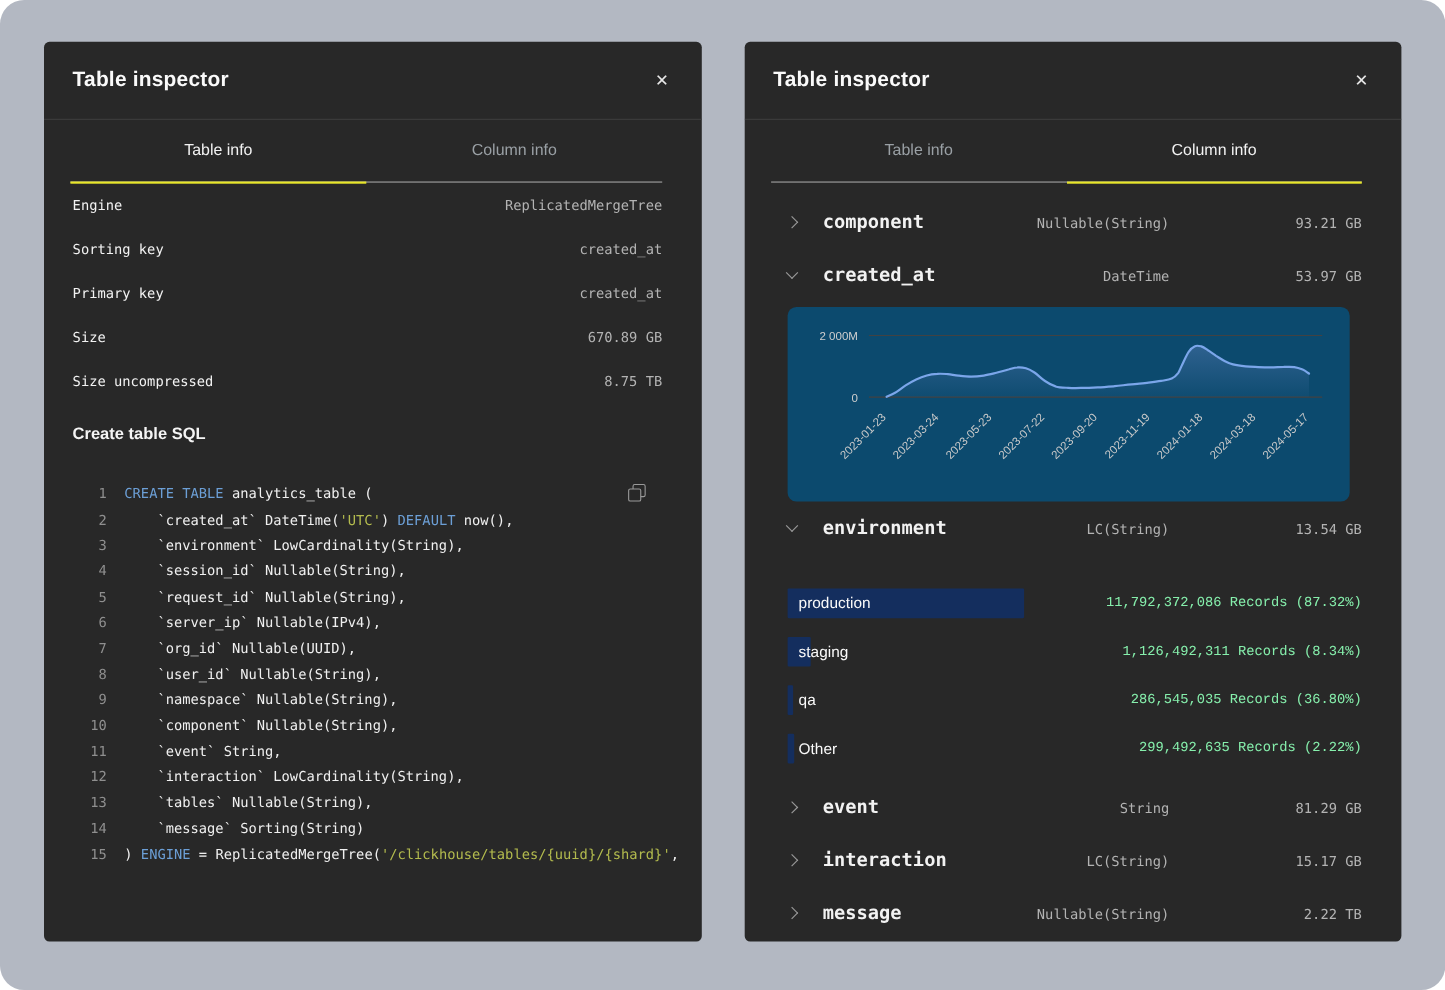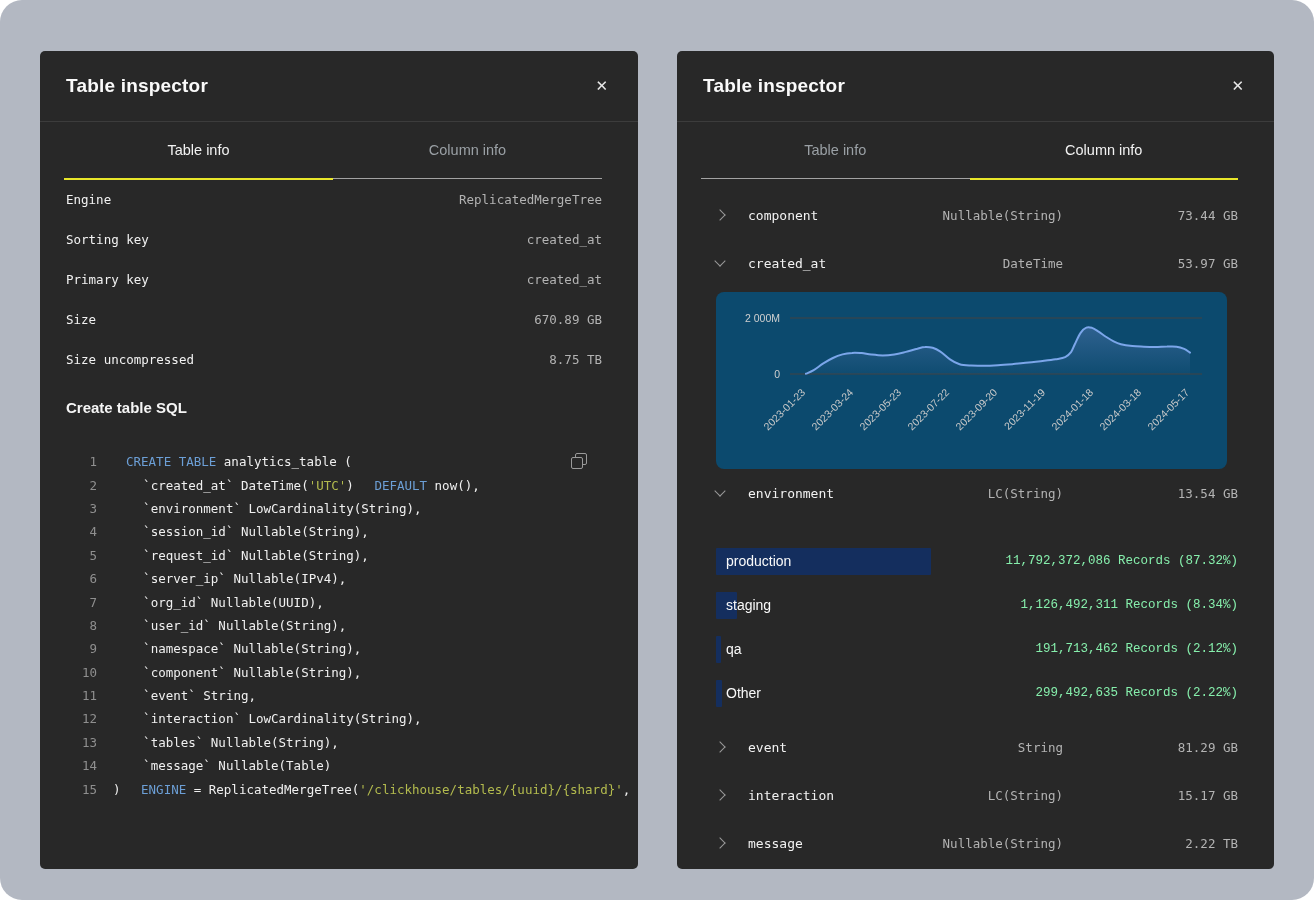--- a/index.html
+++ b/index.html
@@ -1,19 +1,19 @@
 <!DOCTYPE html>
 <html><head>
 <meta charset="utf-8">
 <style>
   html,body{margin:0;padding:0;overflow:hidden;background:#ffffff;}
   .stage{position:relative;width:1314px;height:900px;font-family:"Liberation Sans",sans-serif;}
   .backdrop{position:absolute;inset:0;background:#b3b8c2;border-radius:22px;}
 
-  .panel{position:absolute;top:51px;width:598px;height:818px;background:#282828;border-radius:5px;
+  .panel{position:absolute;top:38px;width:598px;height:818px;background:#282828;border-radius:5px;
          overflow:hidden;color:#ededed;}
   #left-panel{left:40px;}
   #right-panel{left:677px;width:597px;}
 
   
   .dlg-header{height:70px;display:flex;align-items:center;padding:0 26px;}
   .dlg-title{font-size:19px;font-weight:700;color:#fafafa;letter-spacing:.2px;}
   .close-btn{margin-left:auto;background:none;border:none;color:#e8e8e8;font-size:15px;line-height:1;
              cursor:pointer;padding:4px;font-family:"DejaVu Sans",sans-serif;}
   .hdr-divider{height:1px;background:#3c3c3c;}
@@ -32,41 +32,41 @@
             font-family:"DejaVu Sans Mono",monospace;font-size:12.5px;}
   .prop-label{color:#f2f2f2;}
   .prop-value{color:#b3b3b3;}
 
   
   .sql-wrap{position:relative;margin-top:34px;}
   .code-line{display:flex;height:23.4px;align-items:center;font-family:"DejaVu Sans Mono",monospace;
              font-size:12.5px;padding-left:26px;}
   .line-num{width:31px;text-align:right;color:#8f8f8f;flex:none;}
   .line-text{margin-left:16px;white-space:pre;color:#f0f0f0;}
-  .tok-kw{color:#6c9fd6;margin-left:13px;}
+  .tok-kw{color:#6c9fd6;}
   .tok-str{color:#b3bb4e;}
   .tok-pl{color:#f0f0f0;}
   .copy-btn{position:absolute;top:2px;right:50px;width:22px;height:22px;display:flex;align-items:center;
             justify-content:center;background:none;border:none;cursor:pointer;padding:0;}
   .copy-ic{position:relative;width:10px;height:10px;border:1.4px solid #9a9a9a;border-radius:2px;
            background:#282828;}
   .copy-ic::before{content:'';position:absolute;top:-5px;left:3px;width:10px;height:10px;
                    border:1.4px solid #9a9a9a;border-radius:2px;z-index:-1;}
   .copy-btn{z-index:2;}
   .copy-ic::before{z-index:-1;}
 
   
   .col-row{display:flex;align-items:center;height:48px;padding:0 36px 0 39px;cursor:pointer;}
   .col-row.first{margin-top:12px;}
   .col-row.gap{margin-top:8px;}
   .chev{width:7px;height:7px;border-right:1.6px solid #9a9a9a;border-bottom:1.6px solid #9a9a9a;
         flex:none;transform:rotate(-45deg);margin-top:0;}
   .chev.open{transform:rotate(45deg);margin-top:-4px;}
-  .col-name{margin-left:24px;flex:1;font-family:"DejaVu Sans Mono",monospace;font-size:13px;
-            font-weight:400;color:#f2f2f2;}
+  .col-name{margin-left:24px;flex:1;font-family:"DejaVu Sans Mono",monospace;font-size:17px;
+            font-weight:700;color:#f2f2f2;}
   .col-type{width:150px;text-align:right;font-family:"DejaVu Sans Mono",monospace;font-size:12.5px;color:#b3b3b3;flex:none;}
   .col-size{width:175px;text-align:right;font-family:"DejaVu Sans Mono",monospace;font-size:12.5px;color:#b3b3b3;flex:none;}
 
   
   .chart-card{margin:5px 47px 0 39px;width:511px;height:177px;background:#0c4a6e;border-radius:8px;}
   .chart-card svg{display:block;}
 
   
   .env-wrap{margin-top:22px;}
   .val-row{position:relative;display:flex;align-items:center;height:44px;padding:0 36px 0 39px;}
@@ -166,21 +166,21 @@
             <div class="code-line">
               <span class="line-num">12</span>
               <span class="line-text"><span class="tok-pl">    `interaction` LowCardinality(String),</span></span>
             </div>
             <div class="code-line">
               <span class="line-num">13</span>
               <span class="line-text"><span class="tok-pl">    `tables` Nullable(String),</span></span>
             </div>
             <div class="code-line">
               <span class="line-num">14</span>
-              <span class="line-text"><span class="tok-pl">    `message` Nullable(Table)</span></span>
+              <span class="line-text"><span class="tok-pl">    `message` Sorting(String)</span></span>
             </div>
             <div class="code-line">
               <span class="line-num">15</span>
               <span class="line-text"><span class="tok-pl">) </span><span class="tok-kw">ENGINE</span><span class="tok-pl"> = ReplicatedMergeTree(</span><span class="tok-str">'/clickhouse/tables/{uuid}/{shard}'</span><span class="tok-pl">,</span></span>
             </div>
           </div>
       </div>
     </div>
   </section>
 
@@ -192,21 +192,21 @@
     <div class="hdr-divider"></div>
     <div class="tabs">
         <div class="tab">Table info</div>
         <div class="tab active">Column info</div>
       </div>
     <div class="body">
         <div class="col-row first">
           <span class="chev"></span>
           <span class="col-name">component</span>
           <span class="col-type">Nullable(String)</span>
-          <span class="col-size">73.44 GB</span>
+          <span class="col-size">93.21 GB</span>
         </div>
         <div class="col-row">
           <span class="chev open"></span>
           <span class="col-name">created_at</span>
           <span class="col-type">DateTime</span>
           <span class="col-size">53.97 GB</span>
         </div>
         <div class="chart-card">
           <svg width="511" height="177" viewBox="0 0 511 177">
             <defs>
@@ -245,21 +245,21 @@
             <span class="val-text">11,792,372,086 Records (87.32%)</span>
           </div>
           <div class="val-row">
             <span class="val-bar" style="width: 20.5px;"></span>
             <span class="val-label">staging</span>
             <span class="val-text">1,126,492,311 Records (8.34%)</span>
           </div>
           <div class="val-row">
             <span class="val-bar" style="width: 5.2px;"></span>
             <span class="val-label">qa</span>
-            <span class="val-text">191,713,462 Records (2.12%)</span>
+            <span class="val-text">286,545,035 Records (36.80%)</span>
           </div>
           <div class="val-row">
             <span class="val-bar" style="width: 5.5px;"></span>
             <span class="val-label">Other</span>
             <span class="val-text">299,492,635 Records (2.22%)</span>
           </div>
         </div>
         <div class="col-row gap">
           <span class="chev"></span>
           <span class="col-name">event</span>

